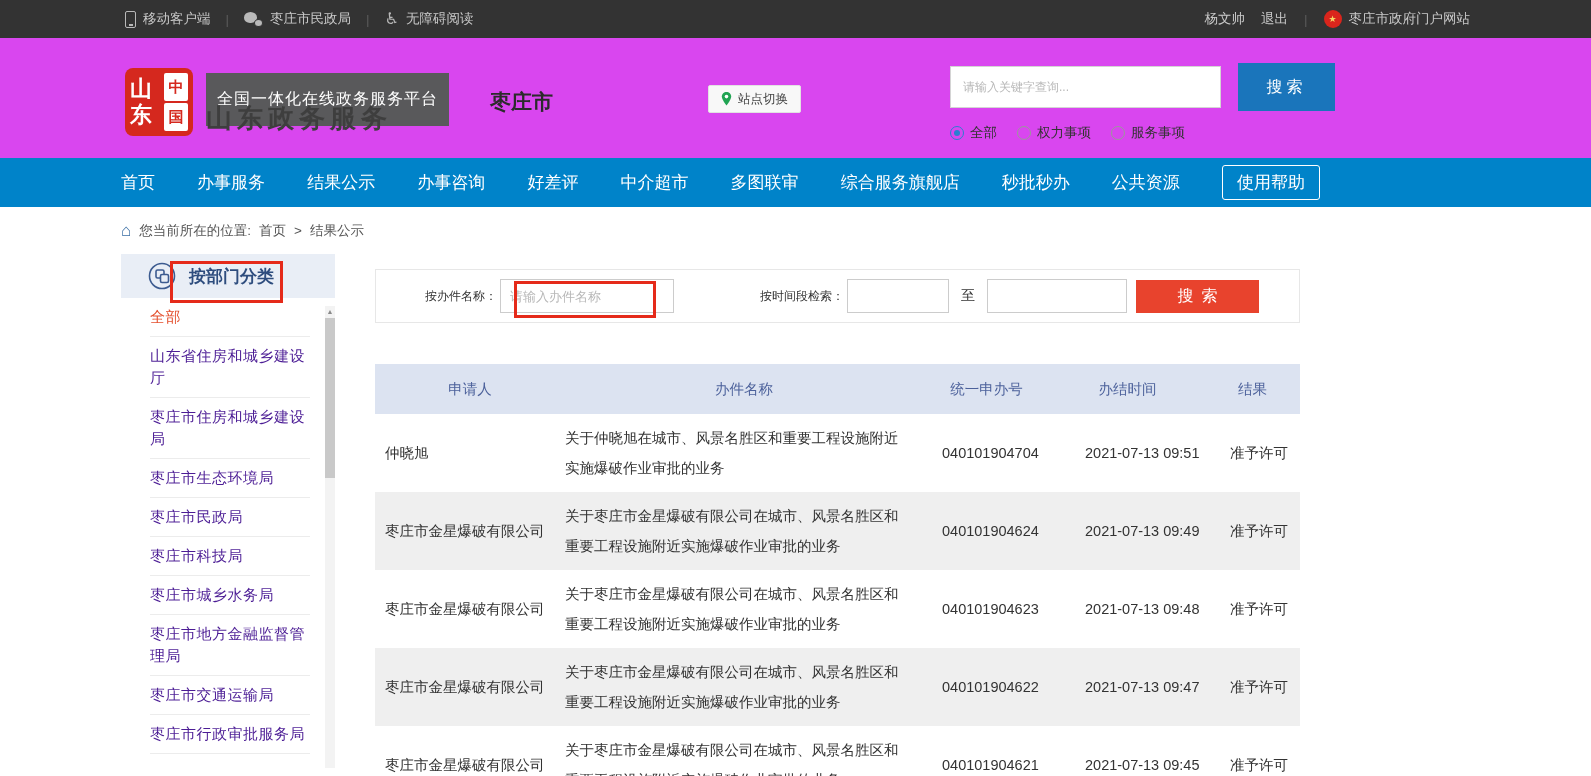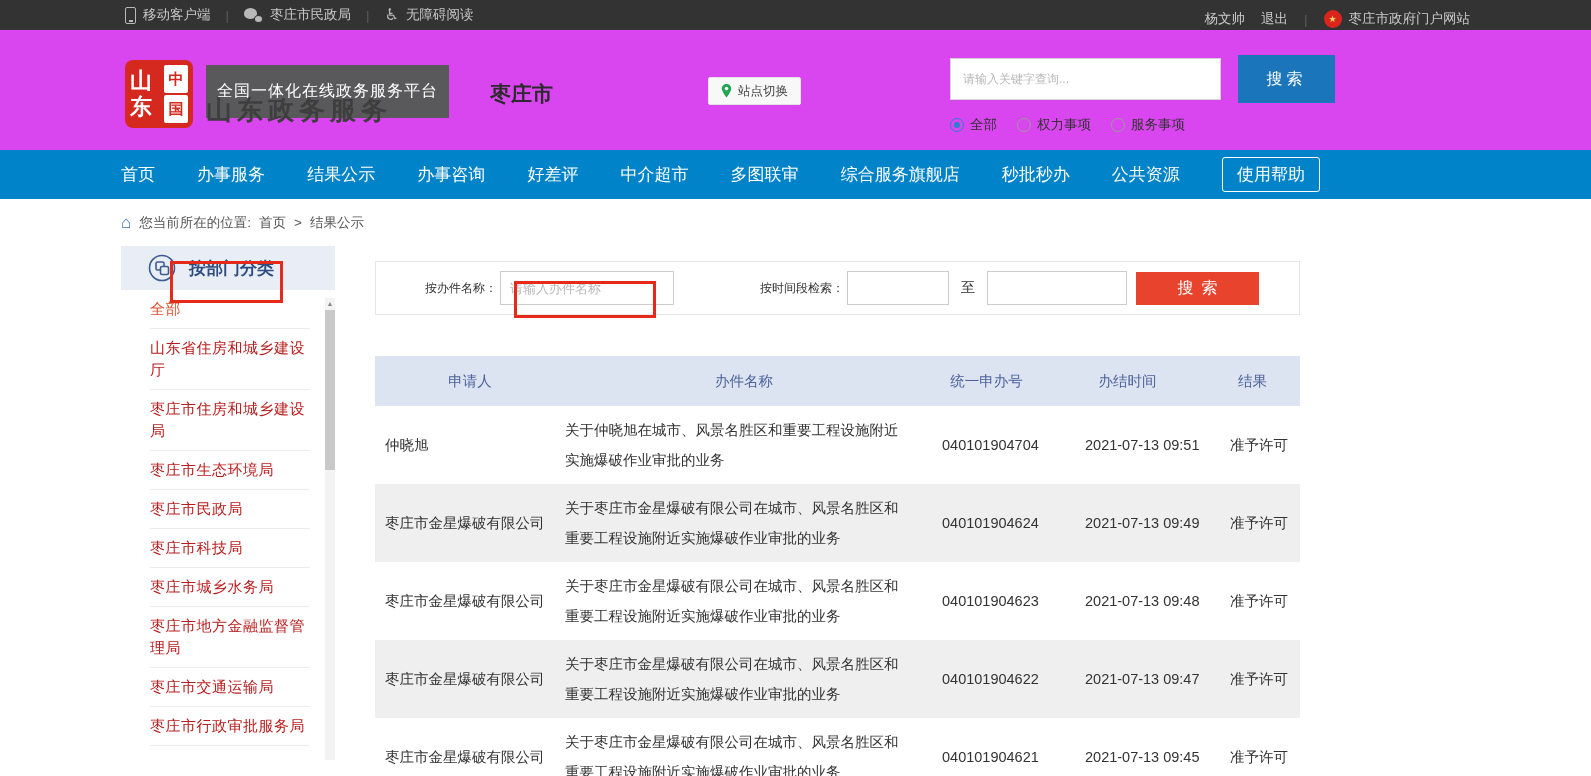--- a/index.html
+++ b/index.html
@@ -1,20 +1,20 @@
 <!DOCTYPE html>
 <html><head>
 <meta charset="utf-8">
 <style>
   * { margin:0; padding:0; box-sizing:border-box; }
   html,body { width:1591px; height:776px; overflow:hidden; background:#fff;
     font-family:"Liberation Sans","DejaVu Sans",sans-serif; position:relative; }
 
   
-  .topbar { height:30px; background:#333333; display:flex; align-items:center;
+  .topbar { height:38px; background:#333333; display:flex; align-items:center;
     color:#c9c9c9; font-size:13.5px; position:relative; }
   .topbar-left { margin-left:125px; display:flex; align-items:center; gap:15px; }
   .tb-item { display:flex; align-items:center; gap:7px; cursor:pointer; }
   .tb-divider { color:#5a5a5a; }
   .topbar-right { position:absolute; right:121px; top:0; height:38px;
     display:flex; align-items:center; gap:16px; }
   .phone-icon { width:11px; height:17px; border:1px solid #b9b9b9; border-radius:2px; position:relative; }
   .phone-icon::after { content:''; position:absolute; bottom:1px; left:50%; transform:translateX(-50%);
     width:4px; height:1.5px; background:#b9b9b9; }
   .wechat-icon { position:relative; width:19px; height:15px; }
@@ -74,21 +74,21 @@
   
   .main { position:relative; margin-left:121px; width:1199px; height:522px; }
 
   
   .sidebar { position:absolute; left:0; top:0; width:214px; }
   .sidebar-header { height:44px; background:#e9eef6; display:flex; align-items:center;text-align:right; }
   .sh-icon { margin-left:27px; width:28px; height:28px; }
   .sh-title { margin-left:13px; font-size:17px; font-weight:bold; color:#2e4d7e; }
   .sidebar-list { position:relative; }
   .sidebar-item { margin-left:29px; width:160px; padding:8px 0; border-bottom:1px solid #ececec;
-    font-size:15px; color:#b91c1c; line-height:22px; cursor:pointer; letter-spacing:0.5px; }
+    font-size:15px; color:#4c1d95; line-height:22px; cursor:pointer; letter-spacing:0.5px; }
   .sidebar-item.active { color:#e4502e; }
   .sidebar-scrollbar { position:absolute; right:0; top:8px; width:10px; height:462px; background:#f3f3f3; }
   .sb-arrow { height:11px; font-size:7px; color:#8a8a8a; text-align:center; line-height:11px; cursor:pointer; }
   .sb-thumb { position:absolute; top:12px; left:0; width:10px; height:160px; background:#c9c9c9; cursor:grab; }
 
   
   .content { position:absolute; left:254px; top:15px; width:925px; }
   .filter-box { height:54px; border:1px solid #e7e7e7; display:flex; align-items:center; }
   .f-label { font-size:12px; color:#333; white-space:nowrap; }
   .f-label.first { margin-left:49px; }

